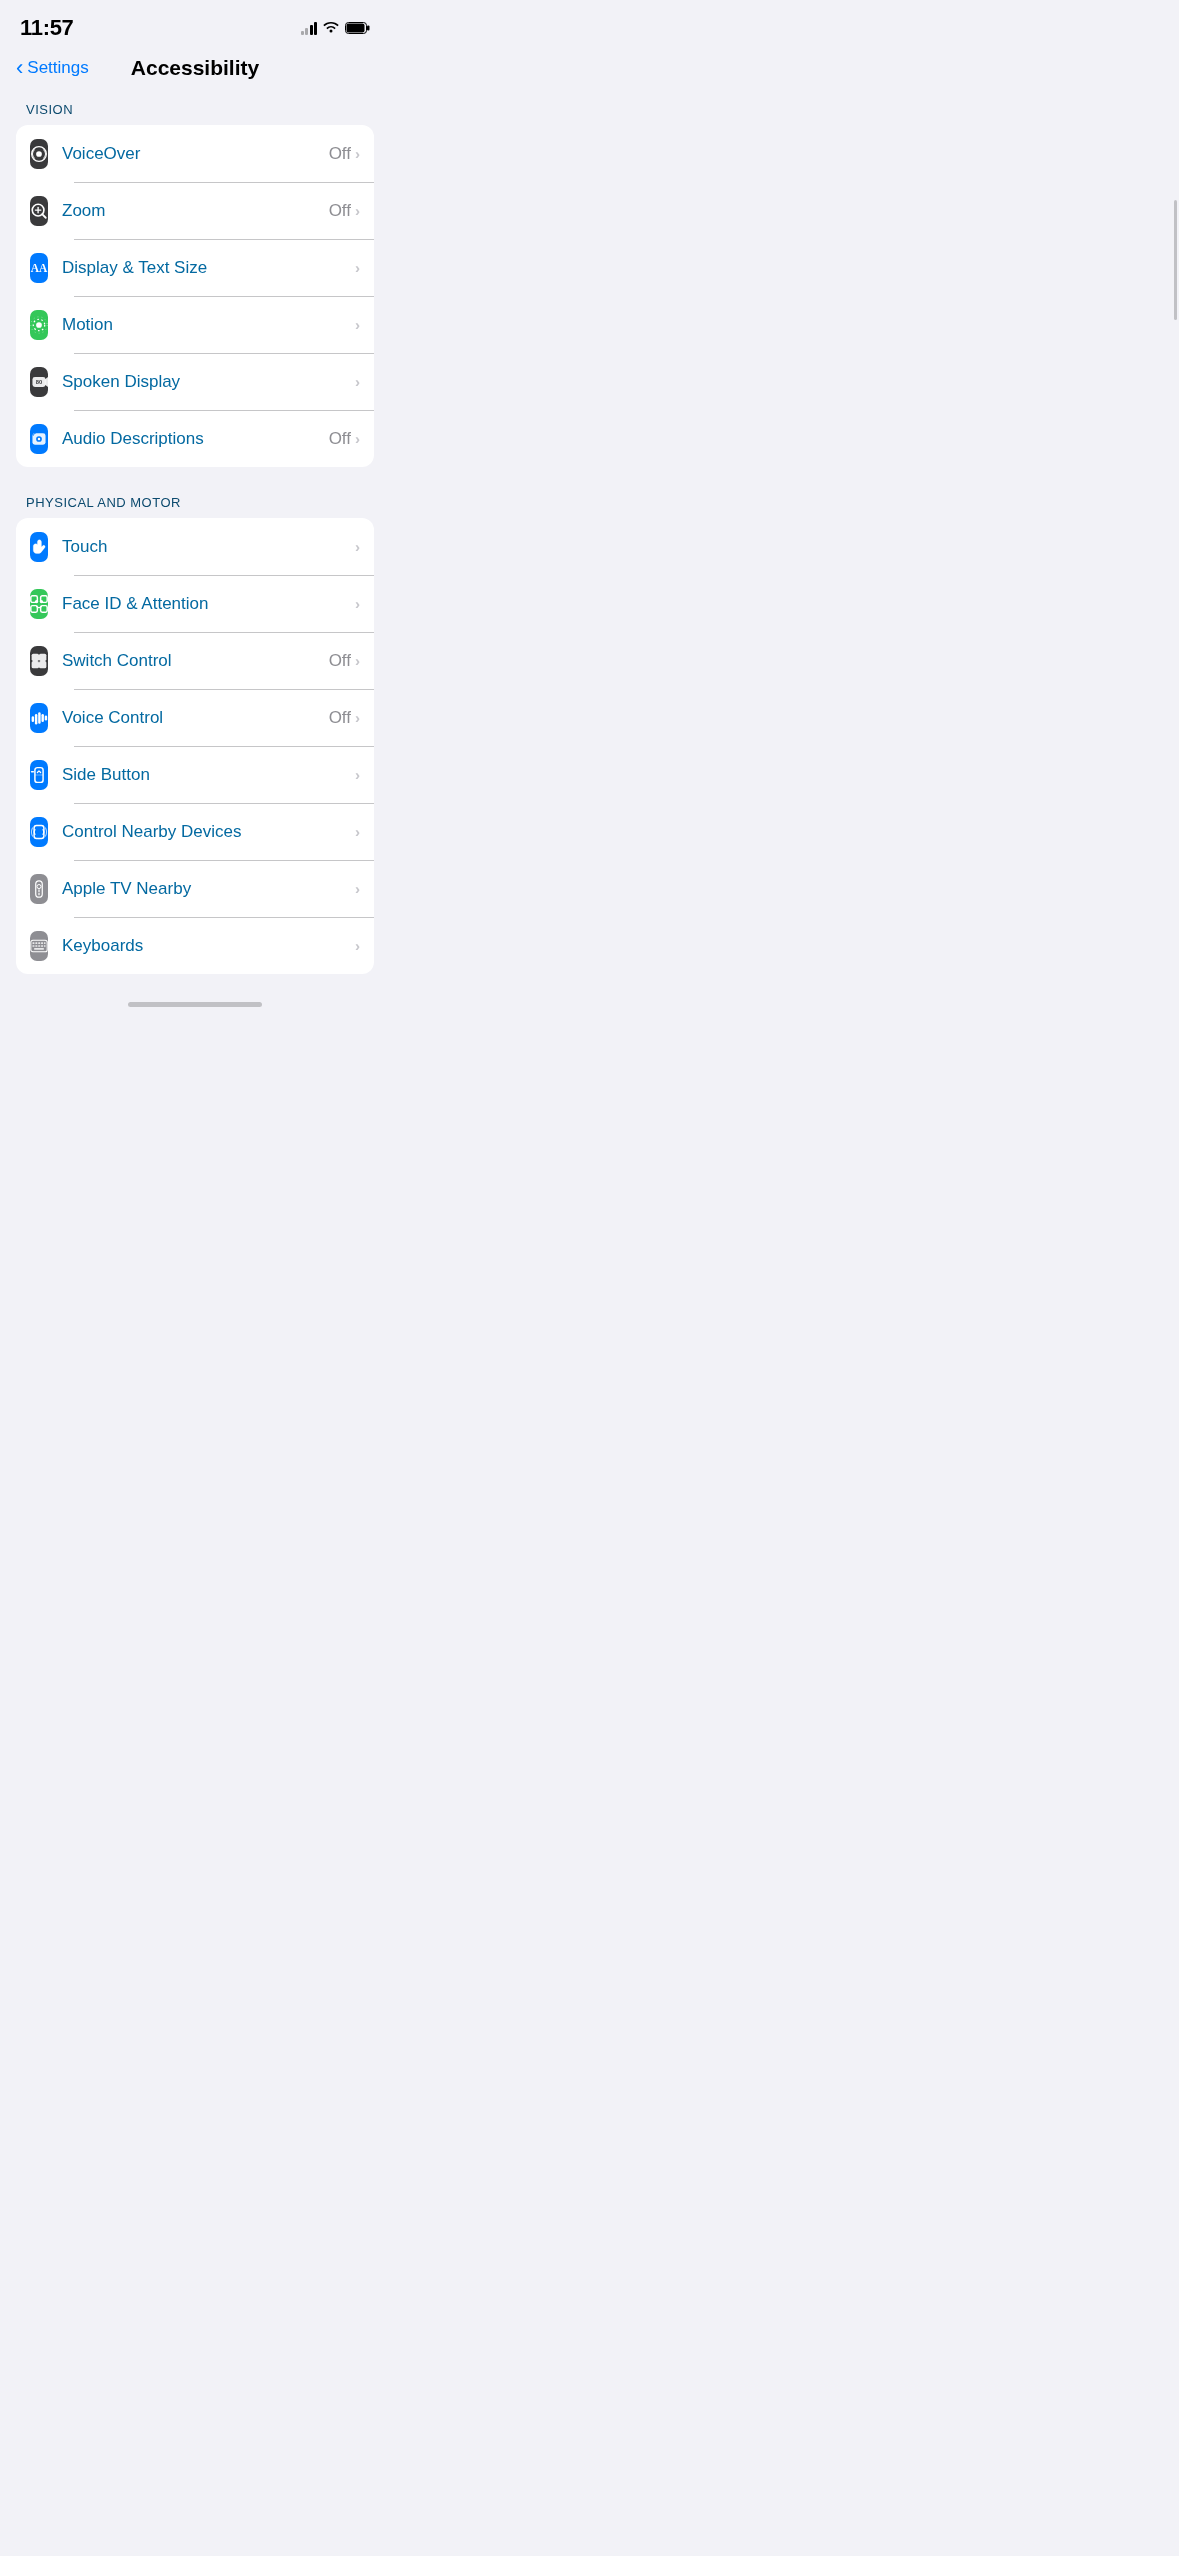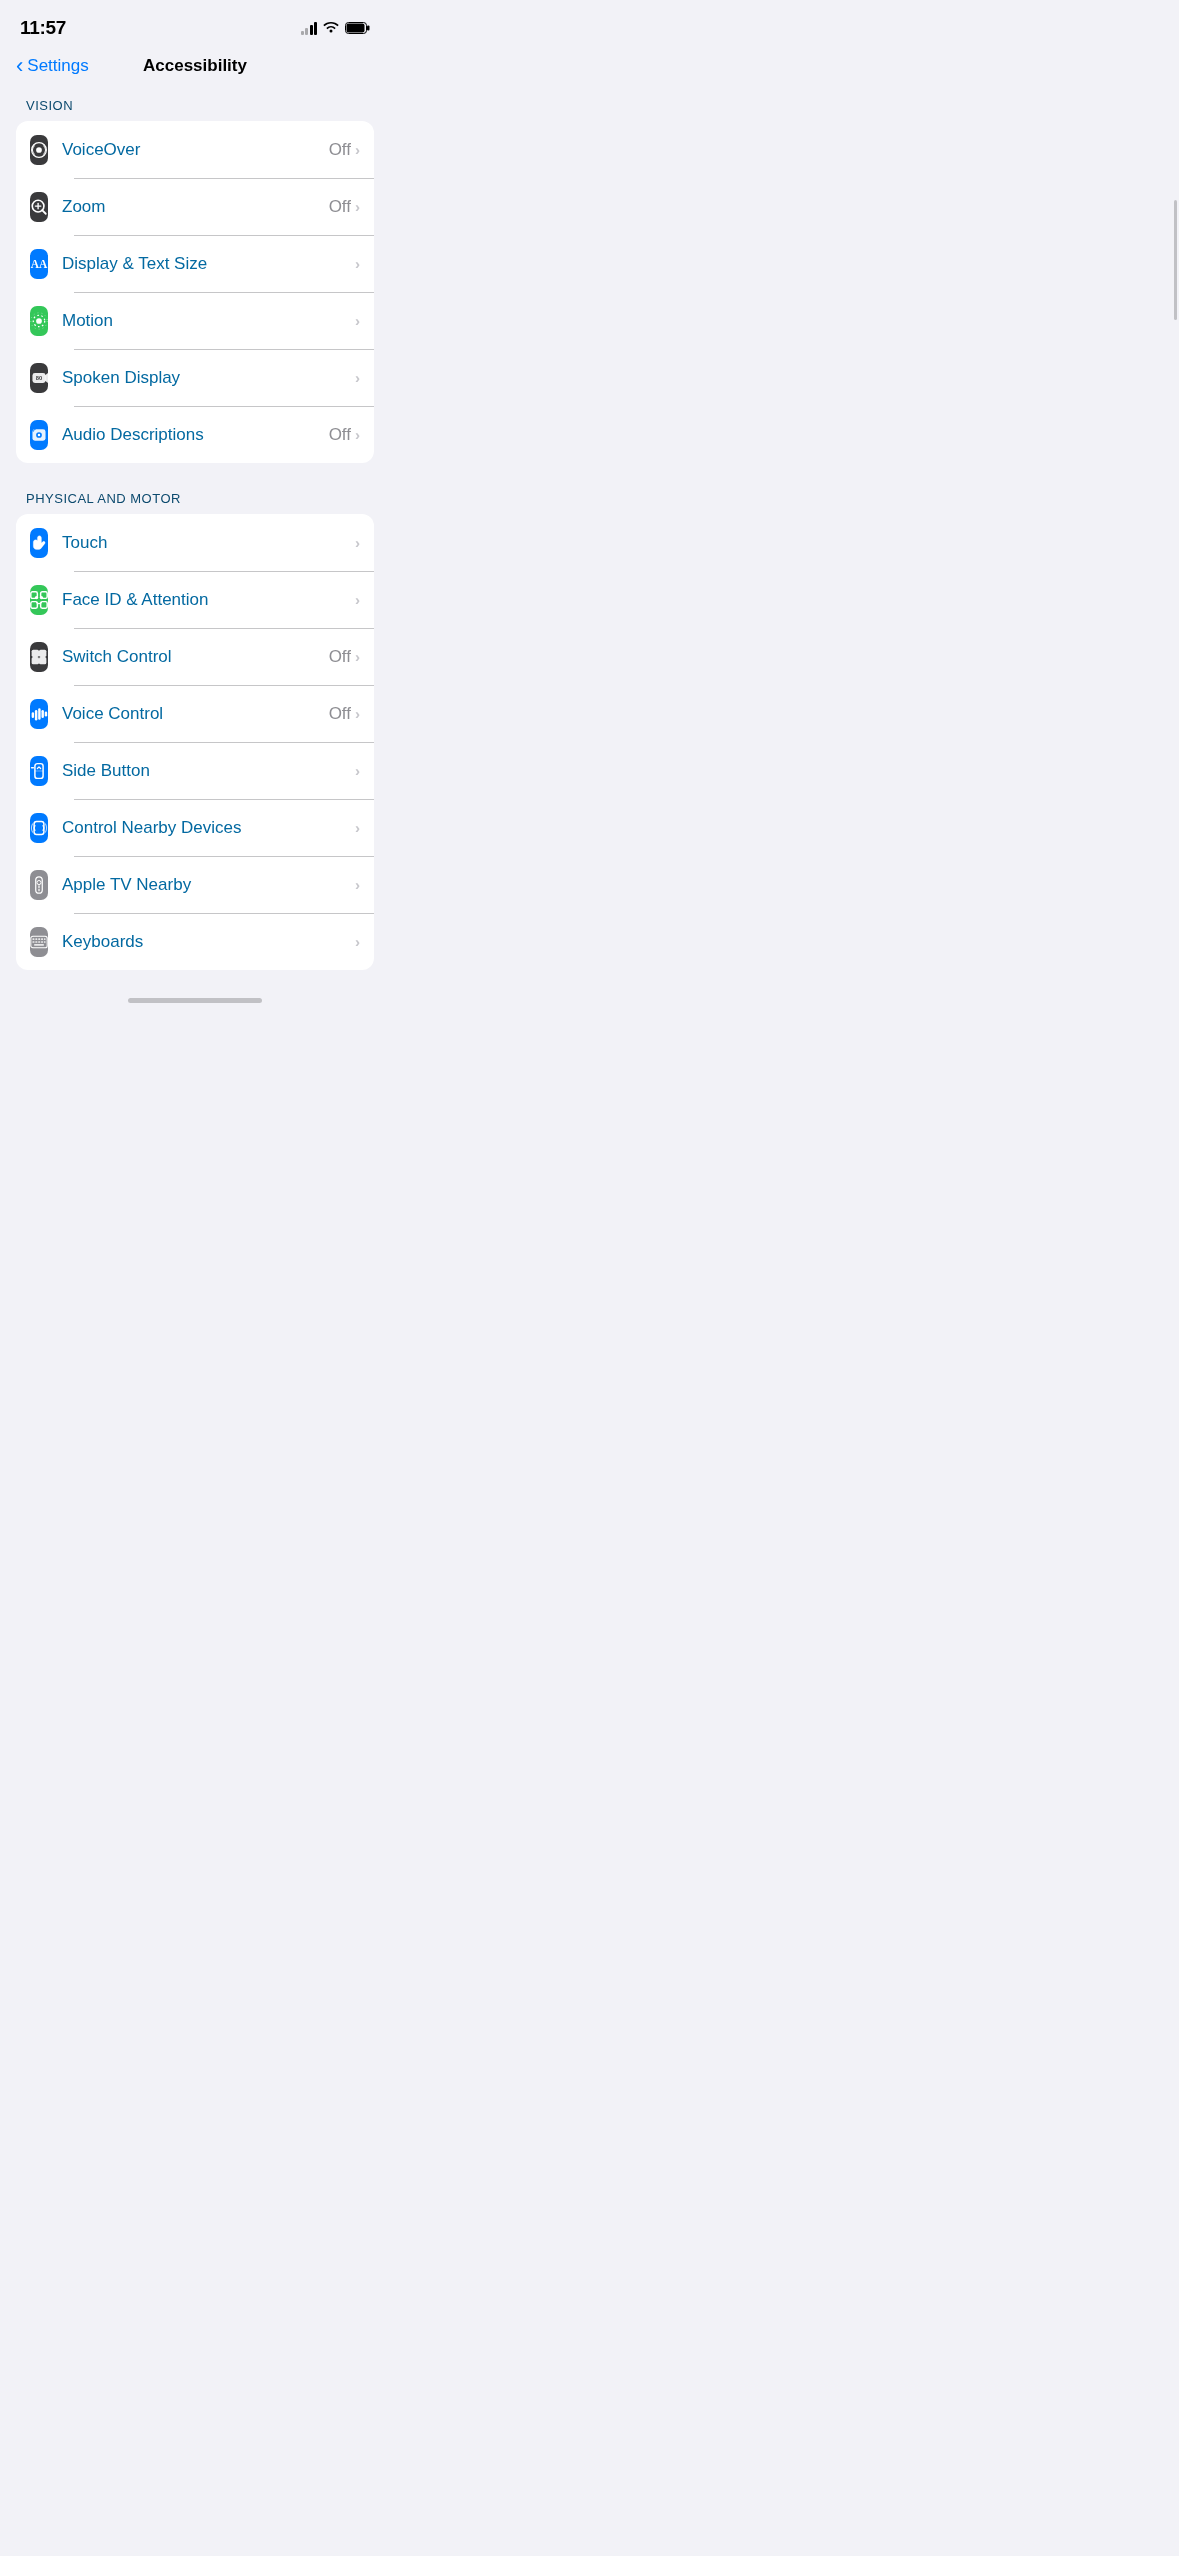--- a/index.html
+++ b/index.html
@@ -17,21 +17,21 @@
     
     .status-bar {
       display: flex;
       justify-content: space-between;
       align-items: center;
       padding: 14px 20px 8px 20px;
       height: 50px;
     }
 
     .status-time {
-      font-size: 19px;
+      font-size: 22px;
       font-weight: 700;
       letter-spacing: -0.3px;
       text-align: right;
     }
 
     .status-icons {
       display: flex;
       align-items: center;
       gap: 6px;
     }
@@ -78,21 +78,21 @@
 
     .nav-back-chevron {
       font-size: 22px;
       font-weight: 300;
       line-height: 1;
       color: #007aff;
       margin-top: -1px;
     }
 
     .nav-title {
-      font-size: 17px;
+      font-size: 21px;
       font-weight: 700;
       text-align: right;
     }
 
     
     .section {
       margin-top: 10px;
       padding: 0 16px;
     }
 

